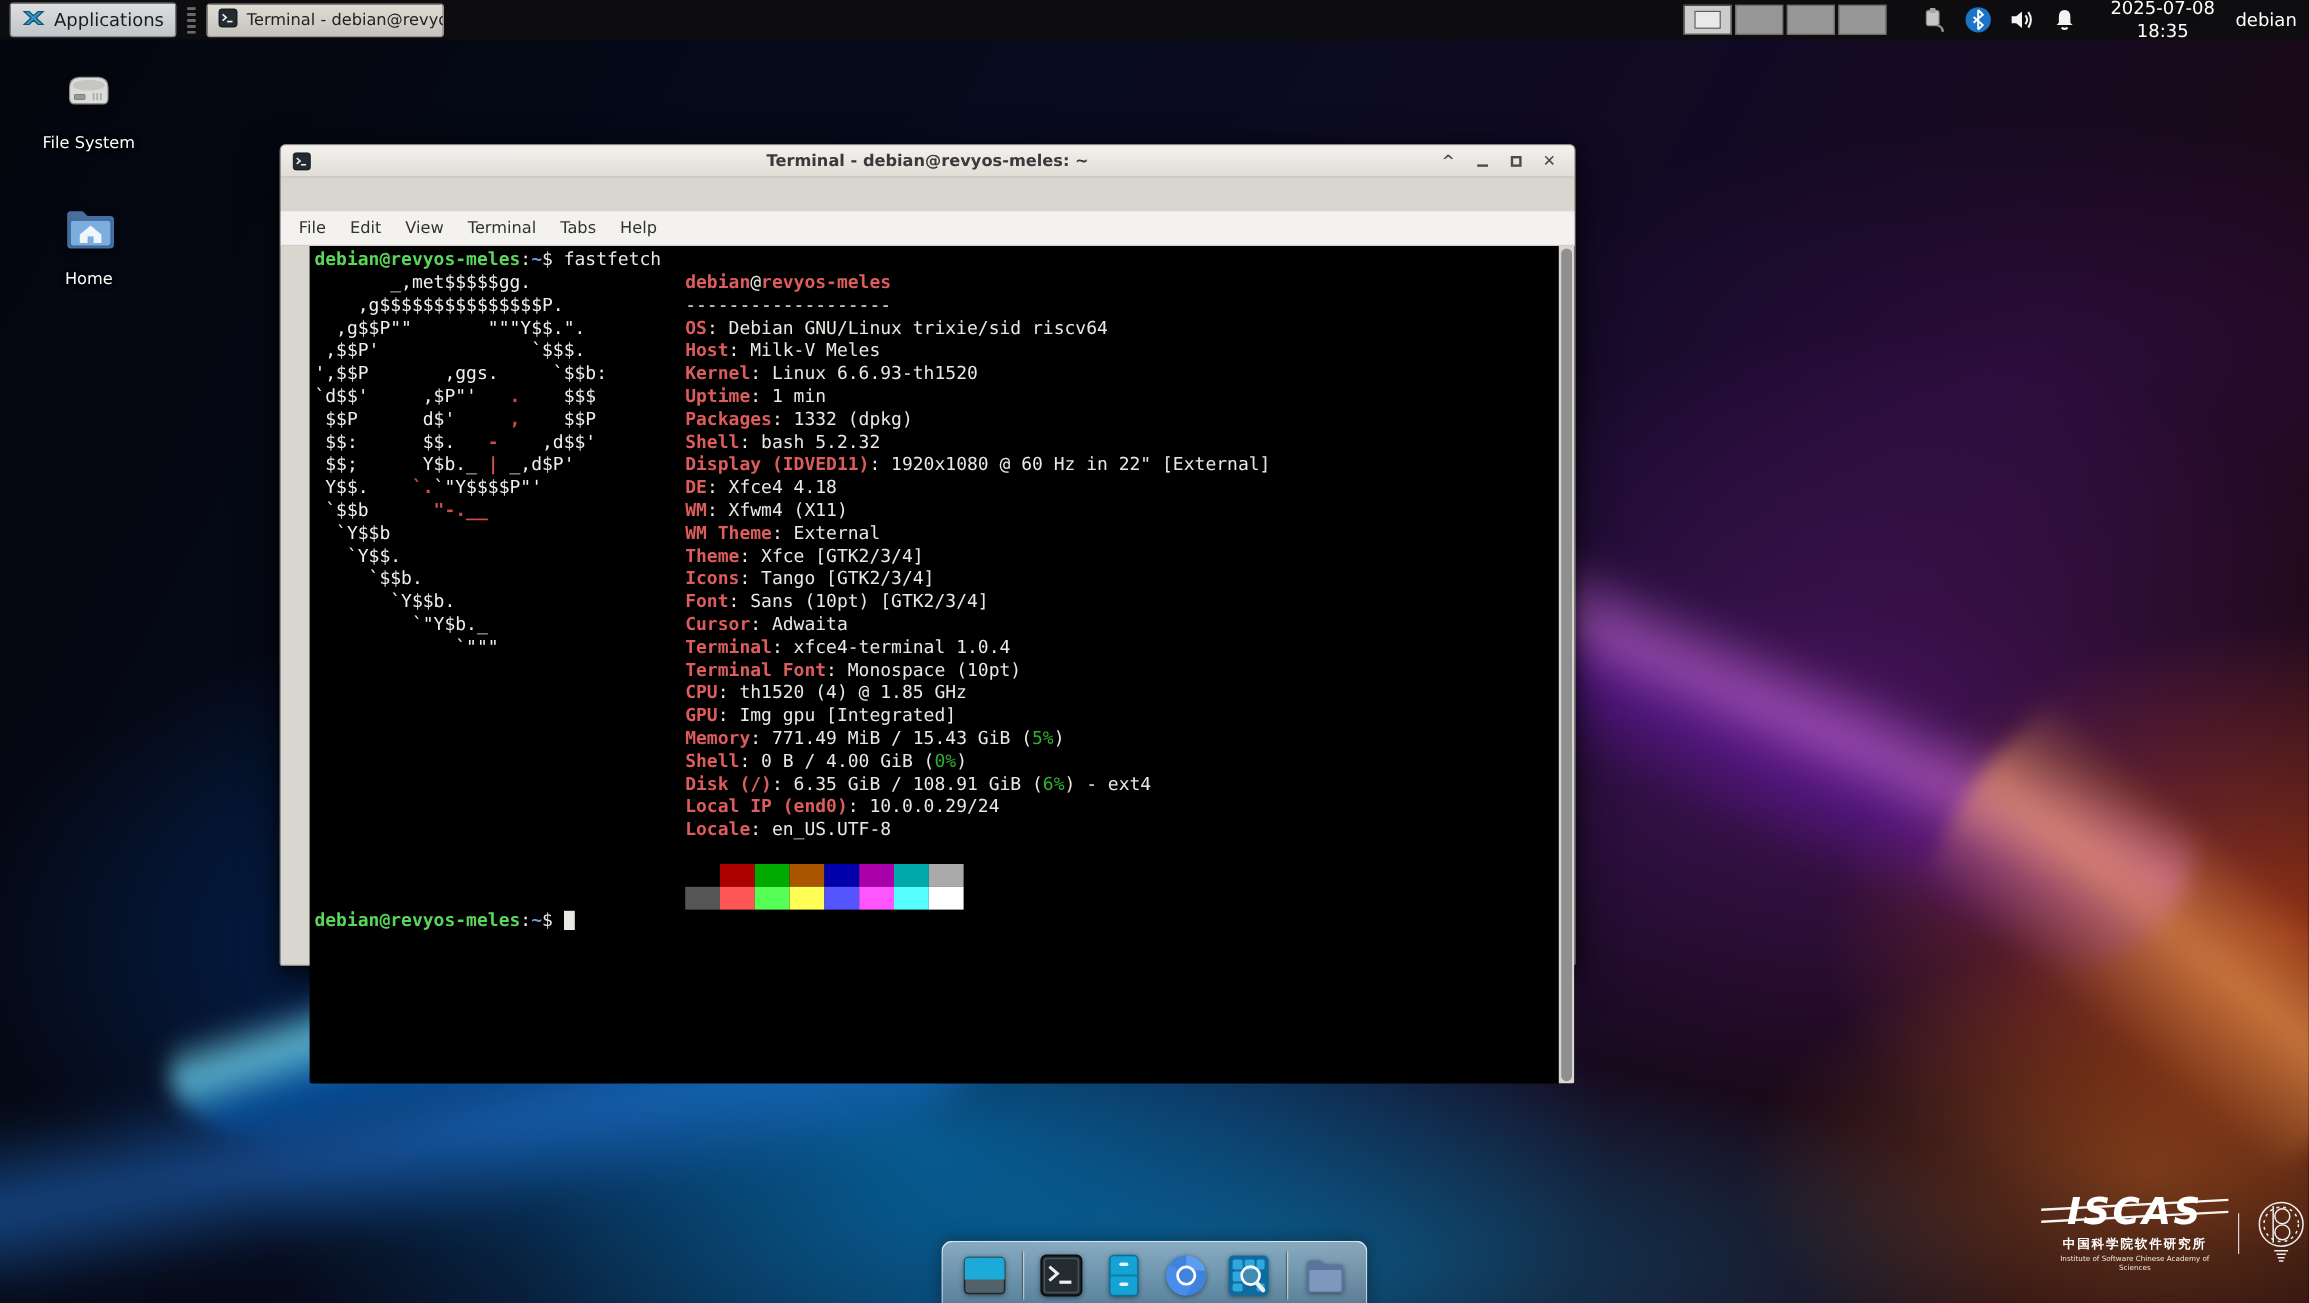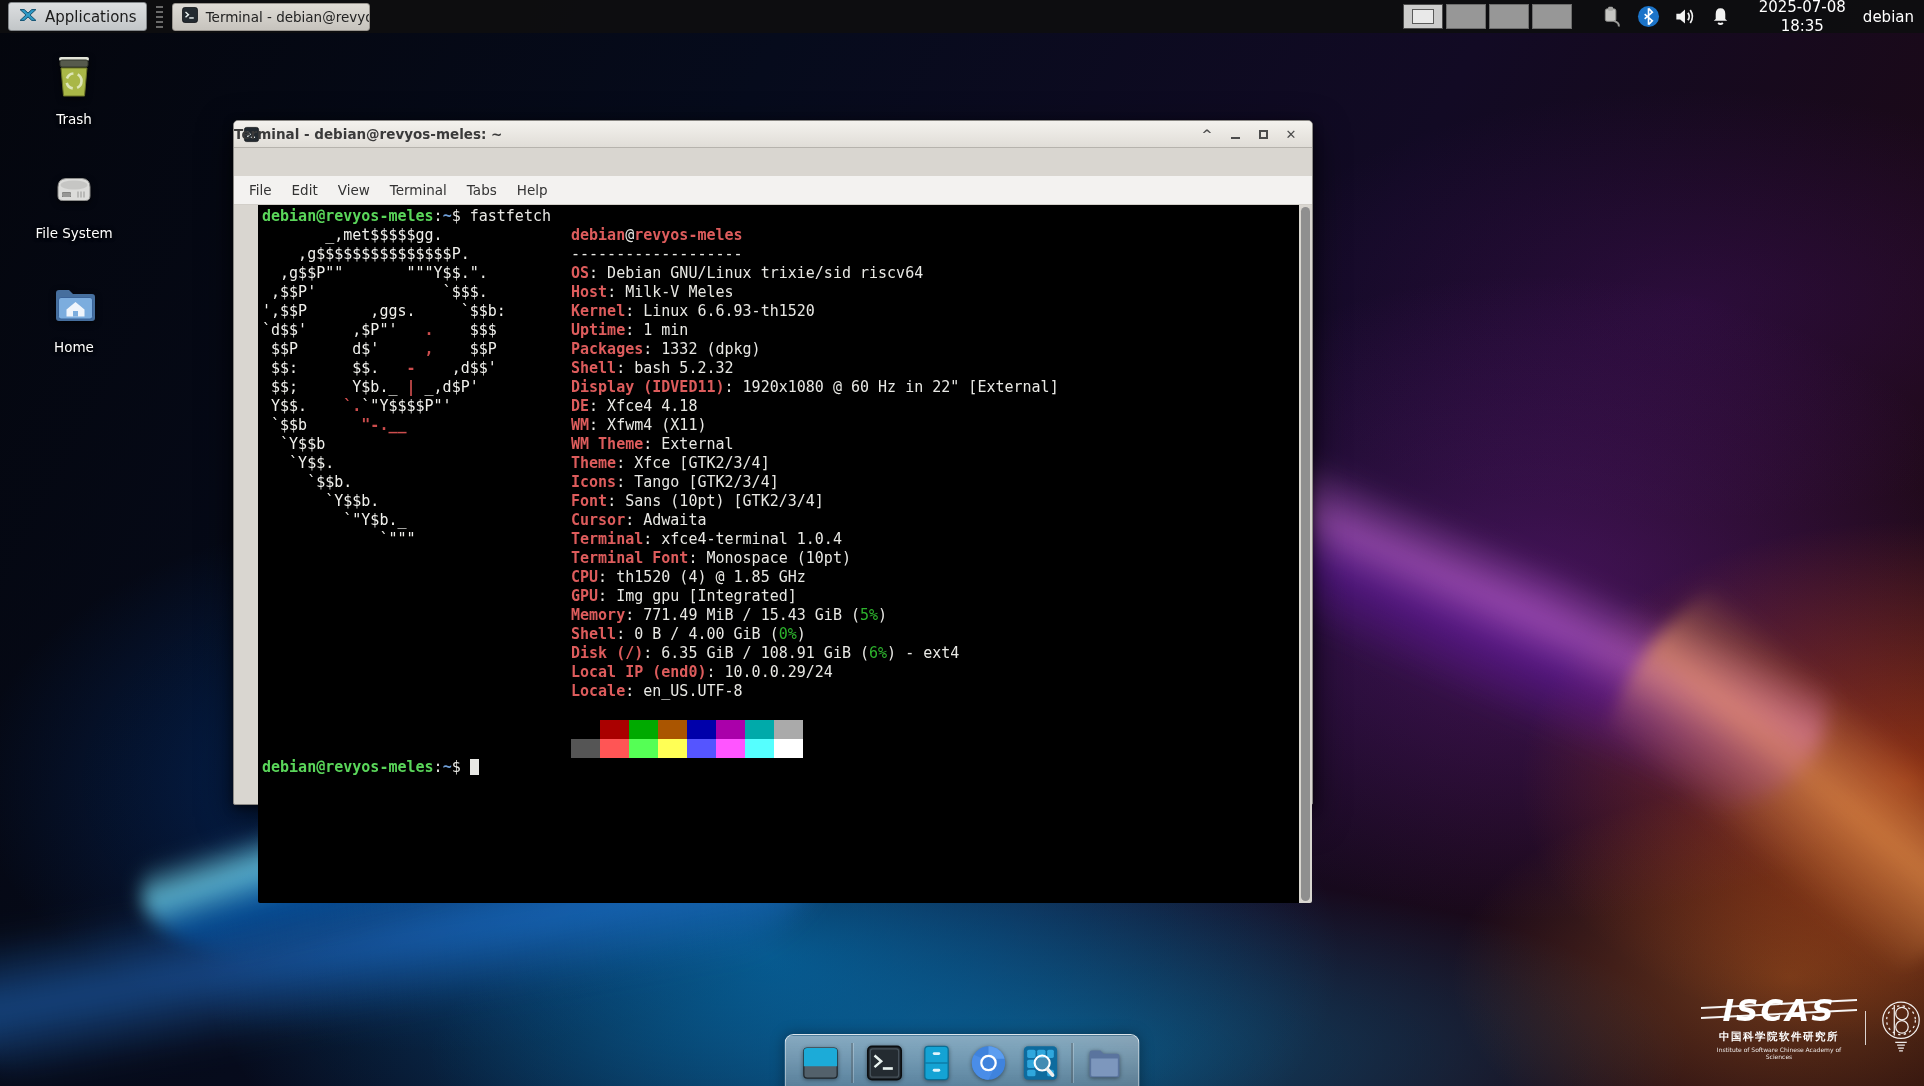--- a/index.html
+++ b/index.html
@@ -58,21 +58,21 @@
   .dicon svg { width:48px; height:48px; filter:drop-shadow(0 2px 3px rgba(0,0,0,.6)); }
   .dicon .dlabel { margin-top:7px; color:#fff; font-size:13.5px; text-shadow:0 1px 3px #000, 0 0 4px rgba(0,0,0,.8); }
 
   
   #window { position:absolute; left:233px; top:120px; width:1080px; height:685px; z-index:20;
             border:1px solid #8b8985; border-radius:5px 5px 2px 2px;
             box-shadow:0 12px 34px rgba(0,0,0,.65), 0 3px 10px rgba(0,0,0,.5); background:#d9d6d0; }
   #titlebar { height:27px; background:linear-gradient(#f4f2ee,#e0ddd7); border-bottom:1px solid #b6b3ad;
               border-radius:4px 4px 0 0; display:flex; align-items:center; padding:0 9px; position:relative; }
   #titlebar .t-icon { width:17px; height:17px; }
-  #title-text { position:absolute; left:0; right:0; text-align:left; font-size:13.5px; font-weight:bold; color:#3a3a3a; }
+  #title-text { position:absolute; left:0; right:0; text-align:center; font-size:13.5px; font-weight:bold; color:#3a3a3a; }
   #controls { margin-left:auto; display:flex; gap:4px; z-index:2; }
   .ctrl { width:24px; height:21px; display:flex; align-items:center; justify-content:center; color:#4c4c4c; font-size:13px; font-weight:bold; cursor:default; }
   .ctrl .bar { width:9px; height:2px; background:#4c4c4c; margin-top:7px; }
   .ctrl .box { width:9px; height:9px; border:2px solid #4c4c4c; }
   #menubar { height:29px; background:#f3f2f0; border-bottom:1px solid #d2cfc9; display:flex; align-items:center; padding-left:5px;margin-top:28px; }
   .menu-item { font-size:13.5px; color:#333; padding:5px 10px; }
   #term-body { position:relative; height:698px; background:#000; border-radius:0 0 2px 2px; overflow:hidden;margin-left:24px; }
   #term-scroll { position:absolute; right:0; top:0; bottom:0; width:13px; background:#d9d6d0; }
   #term-thumb { position:absolute; left:2px; right:2px; top:2px; bottom:2px; background:#8f8f8f; border-radius:6px; }
   #term-content { position:absolute; left:4px; top:2px; right:16px; bottom:0;
@@ -181,29 +181,20 @@
         </div>
       </div>
     <div id="clock">
       <div>2025-07-08</div>
       <div>18:35</div>
     </div>
     <div id="panel-user">debian</div>
   </div>
 
   <div id="desktop-icons">
-      <div class="dicon">
-        <div><svg viewBox="0 0 48 48">
-            <rect x="9" y="5" width="30" height="4" rx="2" fill="#e2e4d8"></rect>
-            <rect x="10" y="8" width="28" height="7" rx="2" fill="#565a4c" stroke="#33362c"></rect>
-            <path d="M11 16 L37 16 L34.5 44 L13.5 44 Z" fill="#a9b747" stroke="#6c7528"></path>
-            <circle cx="24" cy="29" r="7.5" fill="none" stroke="#dde5b8" stroke-width="2.6" stroke-dasharray="8.5 4.5"></circle>
-          </svg></div>
-        <div class="dlabel">Trash</div>
-      </div>
       <div class="dicon">
         <div><svg viewBox="0 0 48 48">
             <path d="M8 21 Q8 13 16 12.5 L32 12.5 Q40 13 40 21 L40 30 Q40 34.5 35.5 34.5 L12.5 34.5 Q8 34.5 8 30 Z" fill="#dcdcda" stroke="#8d8d8b"></path>
             <ellipse cx="24" cy="19" rx="13.5" ry="4.5" fill="#c6c6c4"></ellipse>
             <rect x="12" y="26.5" width="9" height="4.5" rx="1" fill="#97979頭5"></rect>
             <rect x="12" y="26.5" width="9" height="4.5" rx="1" fill="#979795"></rect>
             <g stroke="#aaaaa8" stroke-width="1.4">
               <line x1="28" y1="25.5" x2="28" y2="31.5"></line>
               <line x1="31" y1="25.5" x2="31" y2="31.5"></line>
               <line x1="34" y1="25.5" x2="34" y2="31.5"></line>

